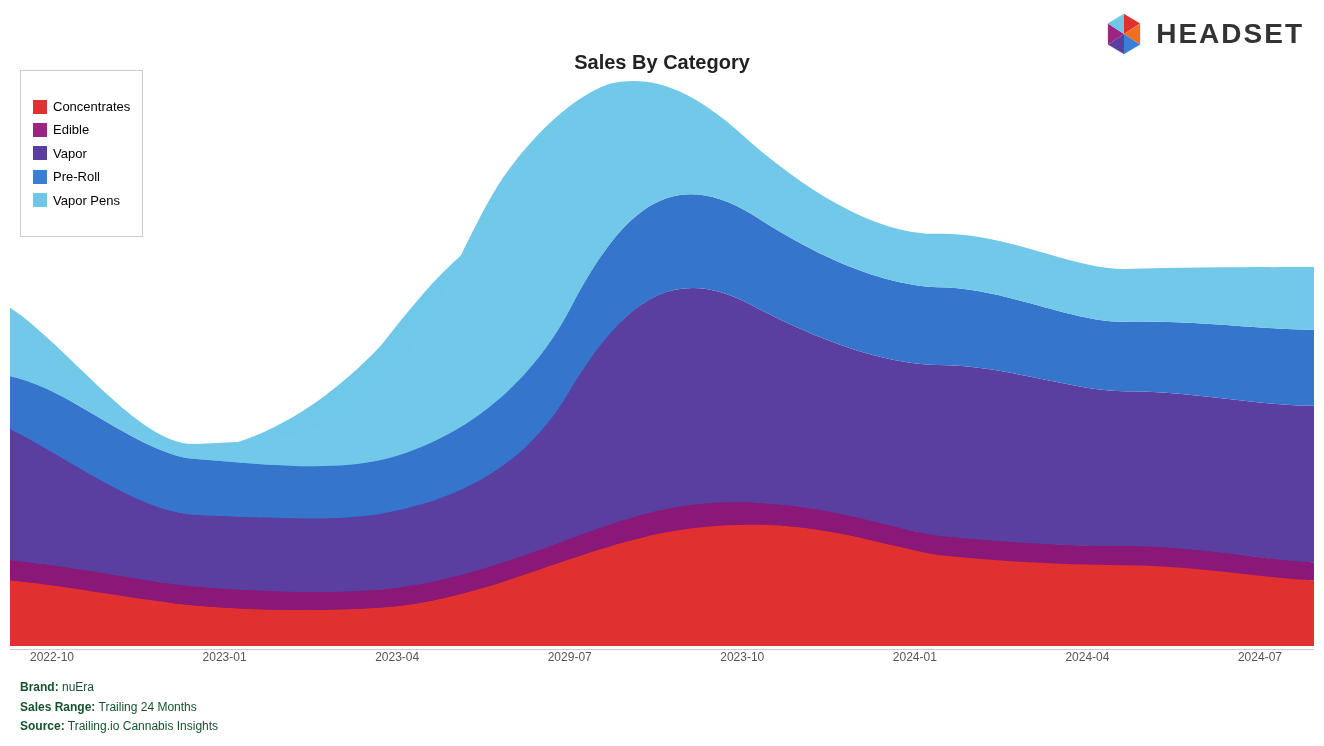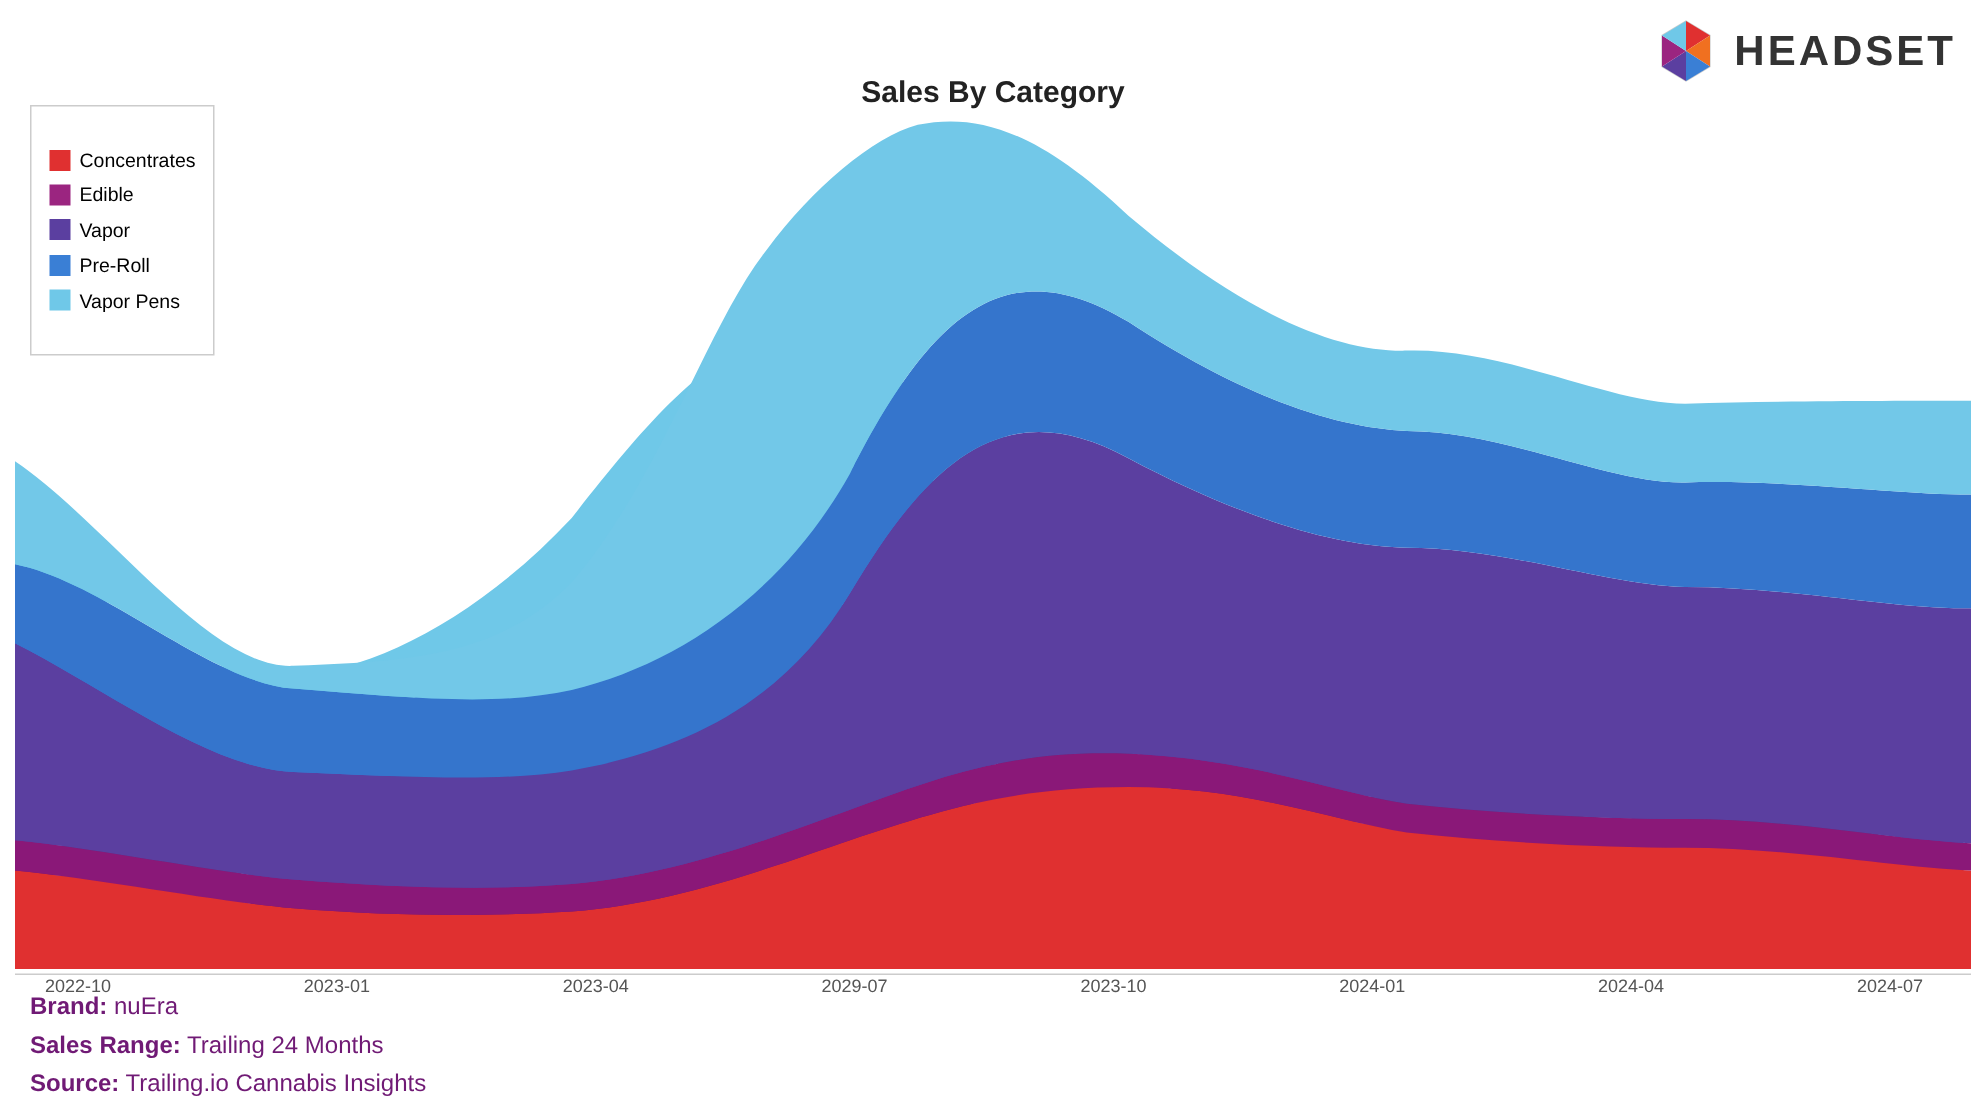--- a/index.html
+++ b/index.html
@@ -72,22 +72,22 @@
       bottom: 100px;
     }
     .chart-svg {
       width: 100%;
       height: 100%;
     }
     .footer {
       position: absolute;
       bottom: 10px;
       left: 20px;
-      font-size: 16px;
-      color: #701a75;
+      font-size: 12px;
+      color: #14532d;
       line-height: 1.6;
     }
     .footer span.label {
       font-weight: 700;
     }
   </style>
 </head>
 <body>
 
 <div class="chart-container">

